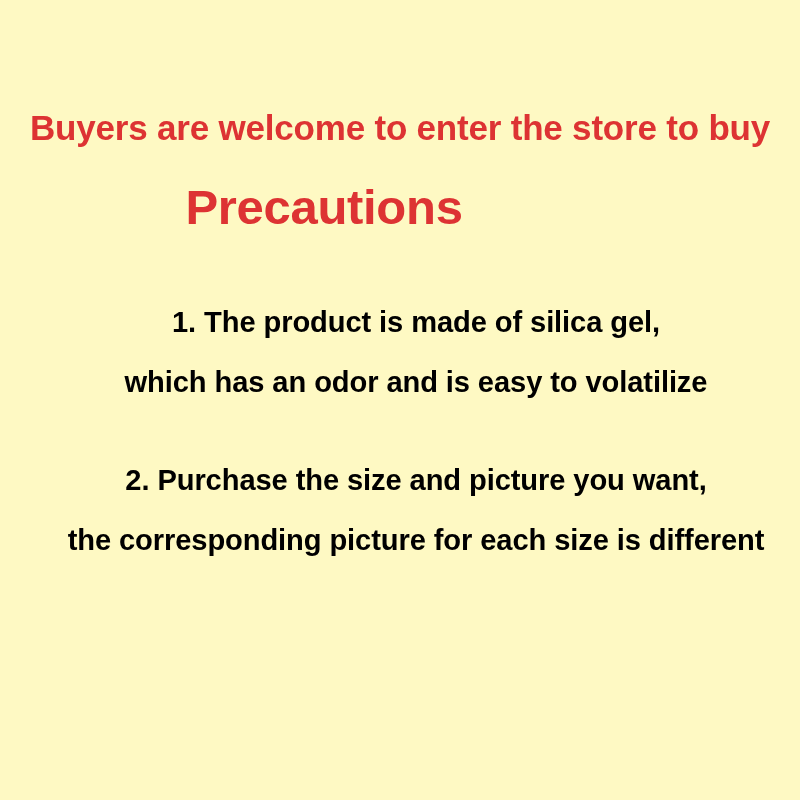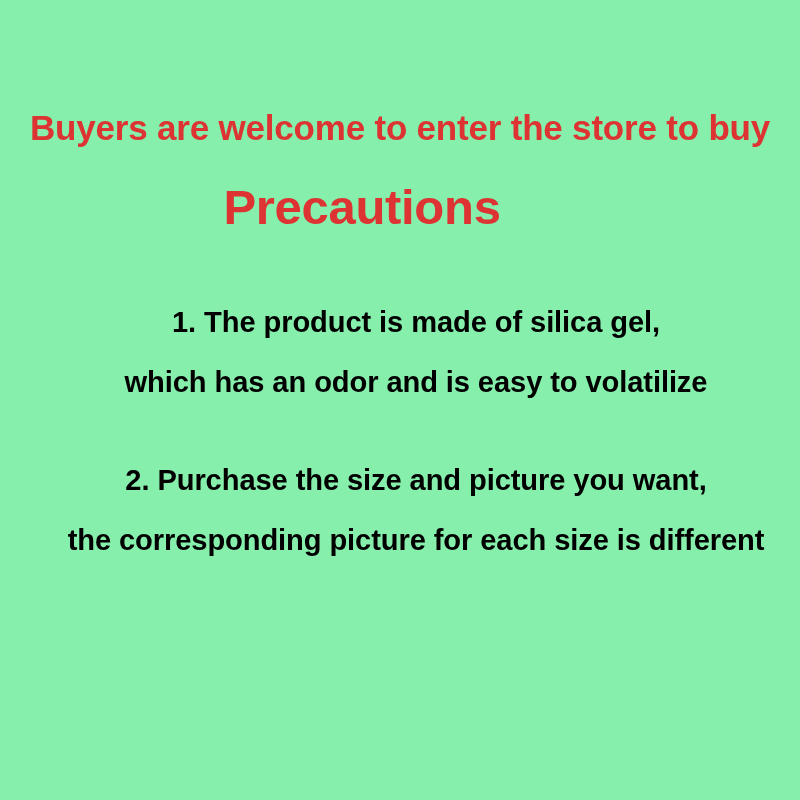--- a/index.html
+++ b/index.html
@@ -11,21 +11,21 @@
     width: 800px;
     height: 800px;
     background: #ffffff;
     font-family: "Liberation Sans", sans-serif;
     overflow: hidden;
   }
   .page {
     position: relative;
     width: 800px;
     height: 800px;
-    background: #86efac;
+    background: #fef9c3;
     box-sizing: border-box;
   }
 
   
   .banner {
     position: absolute;
     left: 0;
     top: 106px;
     width: 800px;
     text-align: center;
@@ -41,21 +41,20 @@
     left: 0;
     top: 178px;
     width: 648px;
     text-align: center;
     color: #dd3333;
     font-size: 49px;
     font-weight: bold;
     letter-spacing: -0.3px;
     line-height: 58px;
     white-space: nowrap;
-    padding-left: 38px;
   }
 
   
   .notes {
     position: absolute;
     left: 16px;
     top: 292px;
     width: 800px;
   }
   .note-item {

